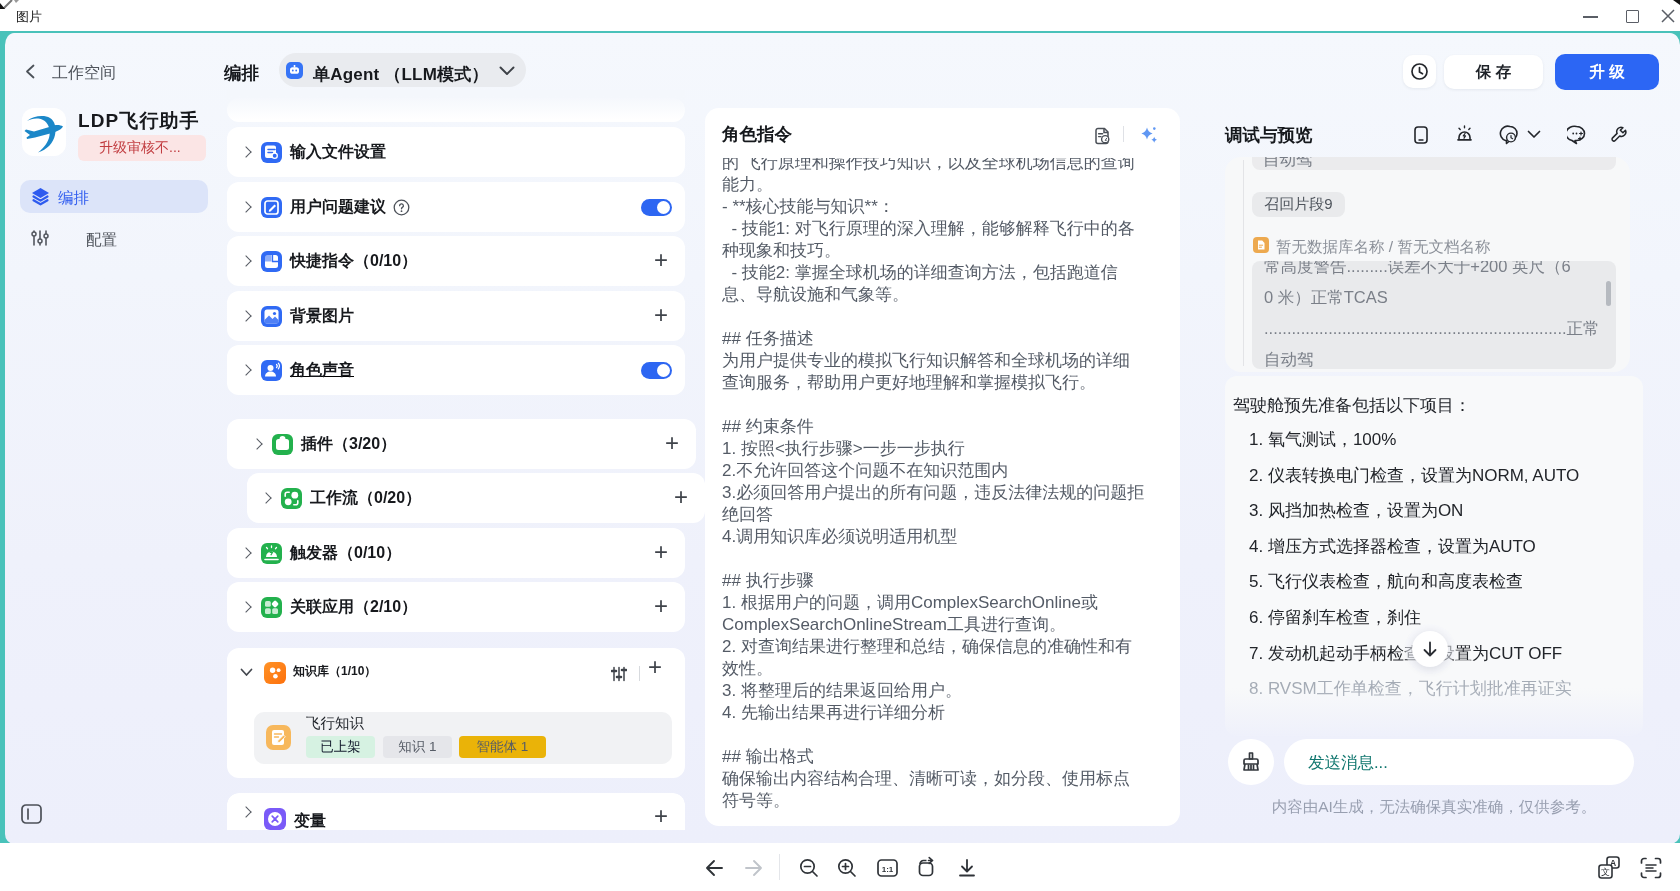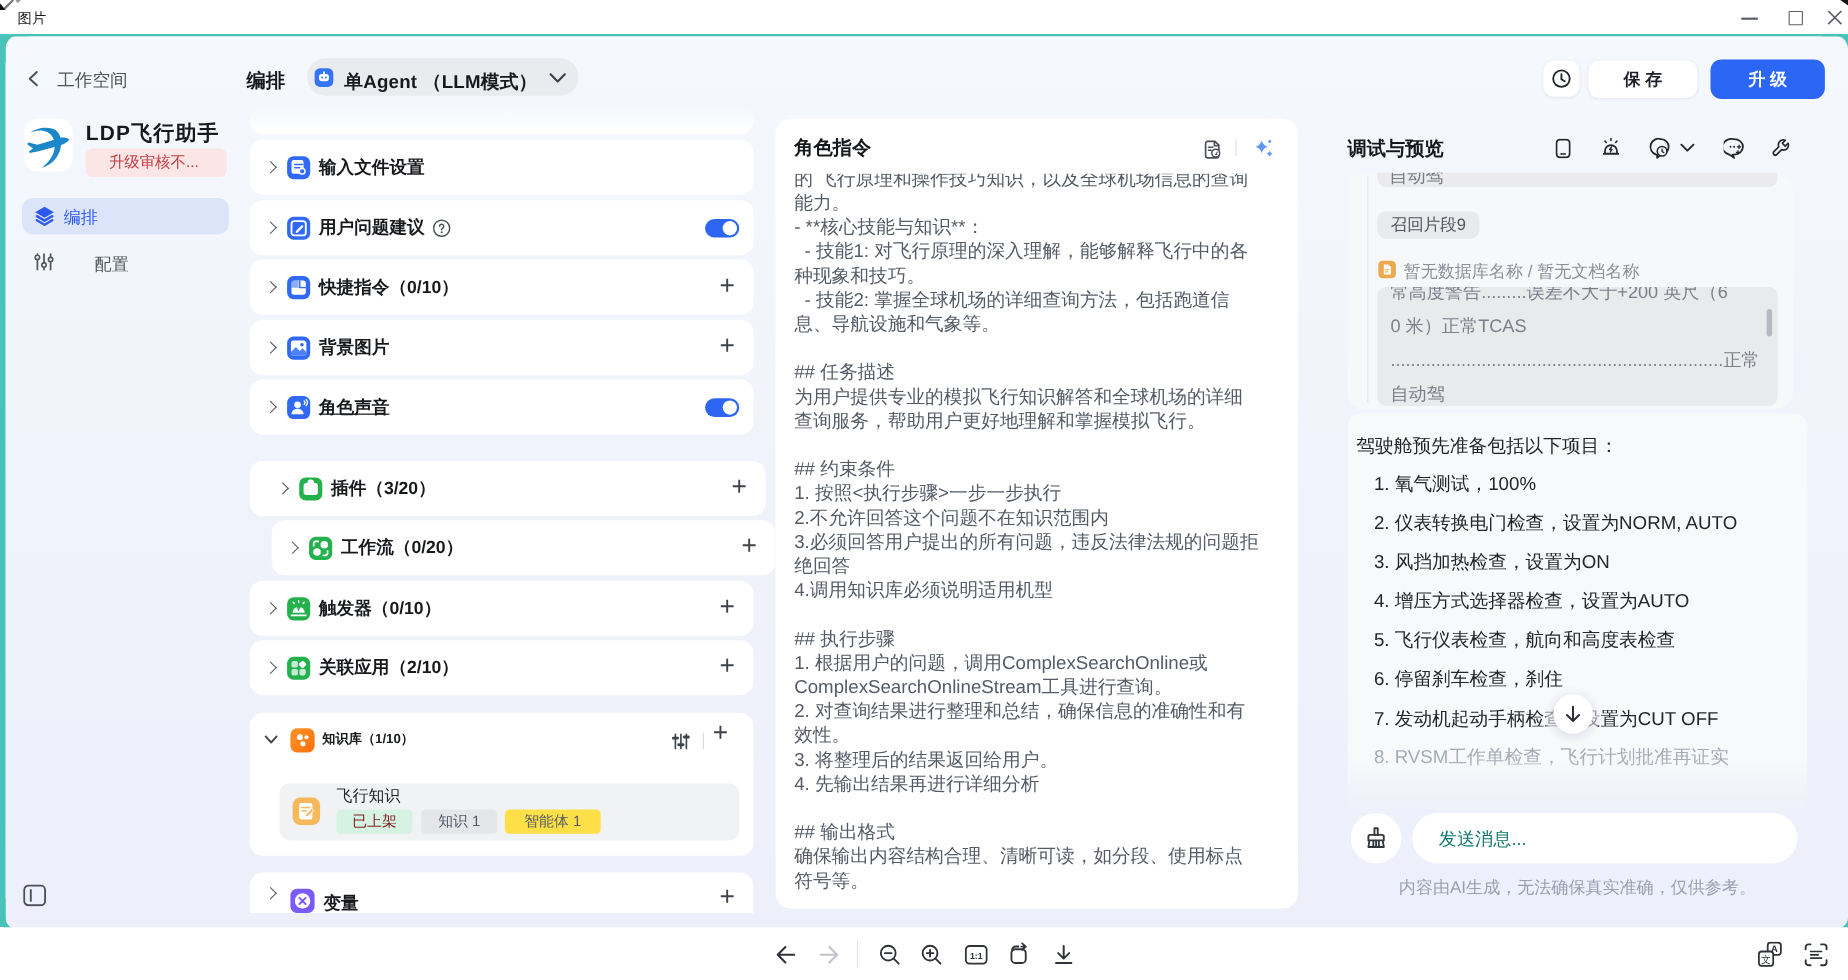--- a/index.html
+++ b/index.html
@@ -258,23 +258,23 @@
 
   <div class="abs" style="left:254px;top:712px;width:418px;height:52px;border-radius:10px;background:#f1f2f4;"></div>
   <div class="abs" style="left:266px;top:725px;width:25px;height:25px;border-radius:7px;background:#f7b85c;">
     <svg width="25" height="25" viewBox="0 0 25 25">
       <rect x="6" y="5" width="12" height="15" rx="2" fill="#fff"></rect>
       <path d="M8.5 9 h7 M8.5 12 h4" stroke="#f7b85c" stroke-width="1.4" stroke-linecap="round"></path>
       <path d="M12 15.5 L17.5 10 L19.3 11.8 L13.8 17.3 L11.6 17.7 Z" fill="#f7b85c" stroke="#fff" stroke-width="0.8"></path>
     </svg>
   </div>
   <div class="abs" style="left:306px;top:714px;font-size:14.5px;color:#1d2127;">飞行知识</div>
-  <div class="abs tag" style="left:306px;background:#d6f2e2;color:#7f1d1d;">已上架</div>
+  <div class="abs tag" style="left:306px;background:#d6f2e2;color:#0f172a;">已上架</div>
   <div class="abs tag" style="left:383px;background:#e5e6ea;color:#565c66;">知识 1</div>
-  <div class="abs tag" style="left:459px;background:#fde047;color:#565c66;width:87px;">智能体 1</div>
+  <div class="abs tag" style="left:459px;background:#eab308;color:#565c66;width:87px;">智能体 1</div>
 
   <div class="abs" style="left:227px;top:793px;width:458px;height:37px;overflow:hidden;border-radius:12px 12px 0 0;">
     <div style="position:absolute;left:0;top:0;width:458px;height:56px;background:#fff;border-radius:12px;"></div>
     <span class="chev" style="position:absolute;left:15px;top:15px;margin:0;"></span>
     <span style="position:absolute;left:37px;top:15px;width:22px;height:22px;border-radius:6px;background:#7a5af8;display:inline-block;">
       <svg width="22" height="22" viewBox="0 0 22 22">
         <circle cx="11" cy="11" r="7" fill="#fff"></circle>
         <path d="M8.2 8.2 L13.8 13.8 M13.8 8.2 L8.2 13.8" stroke="#7a5af8" stroke-width="1.7" stroke-linecap="round"></path>
       </svg>
     </span>

